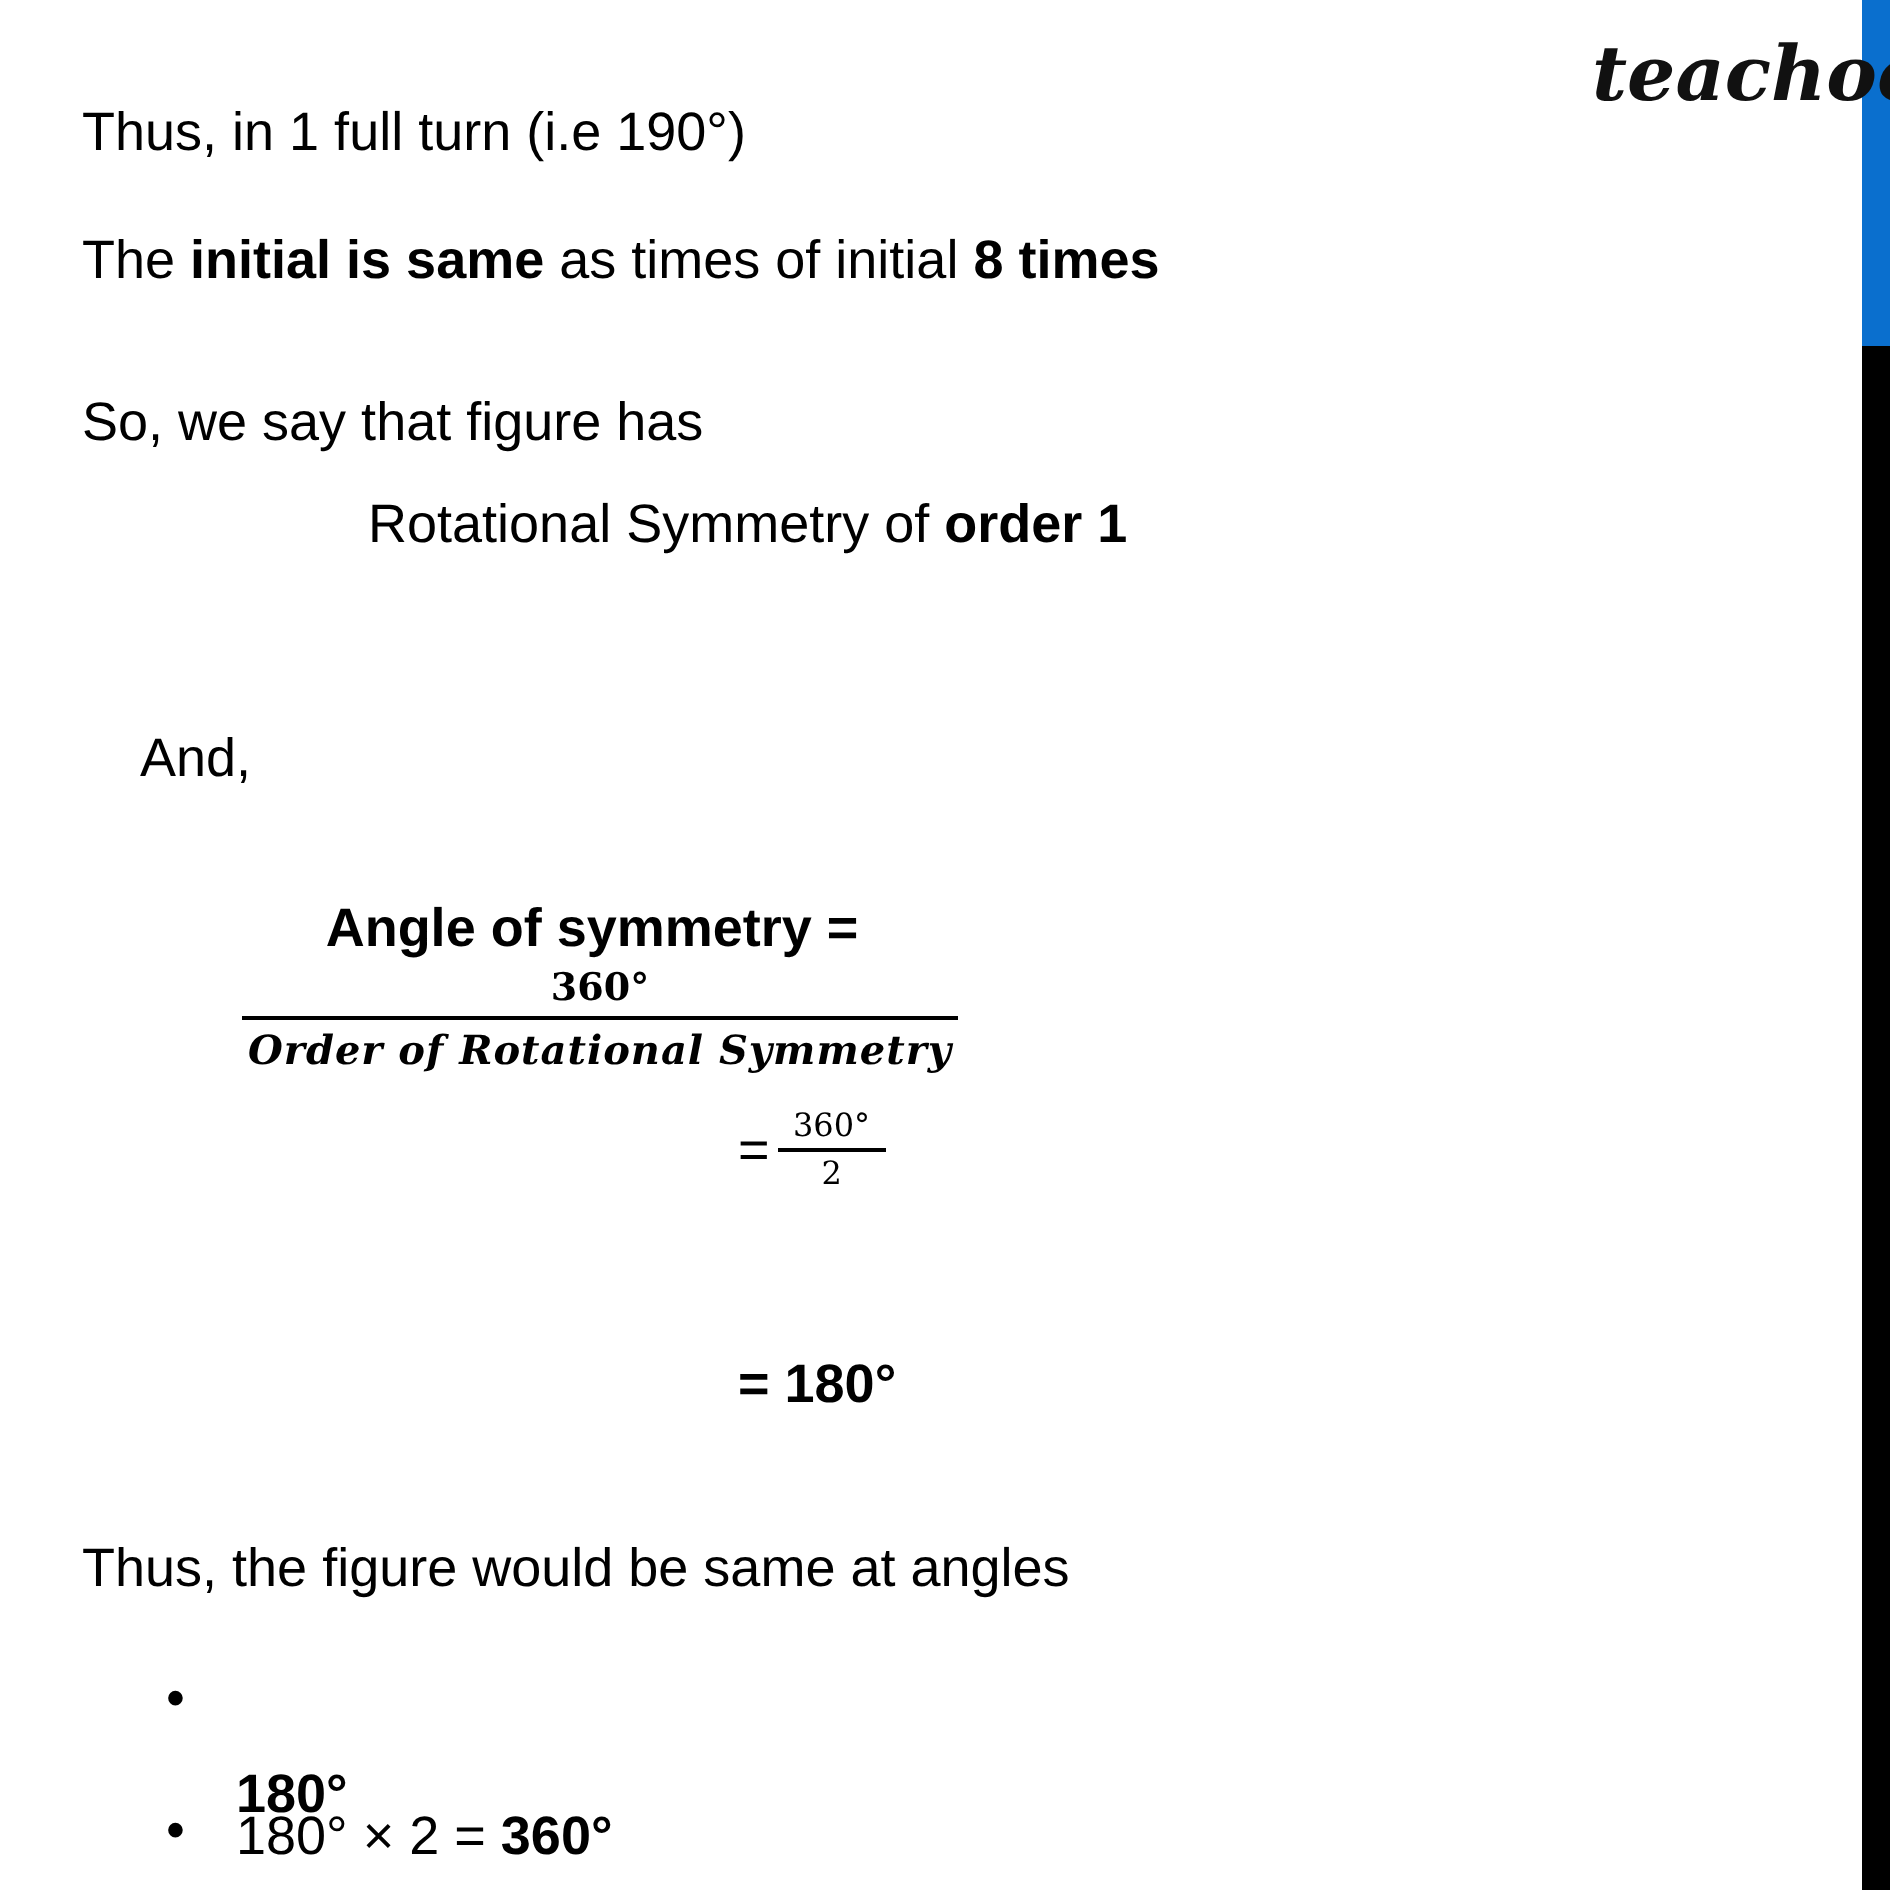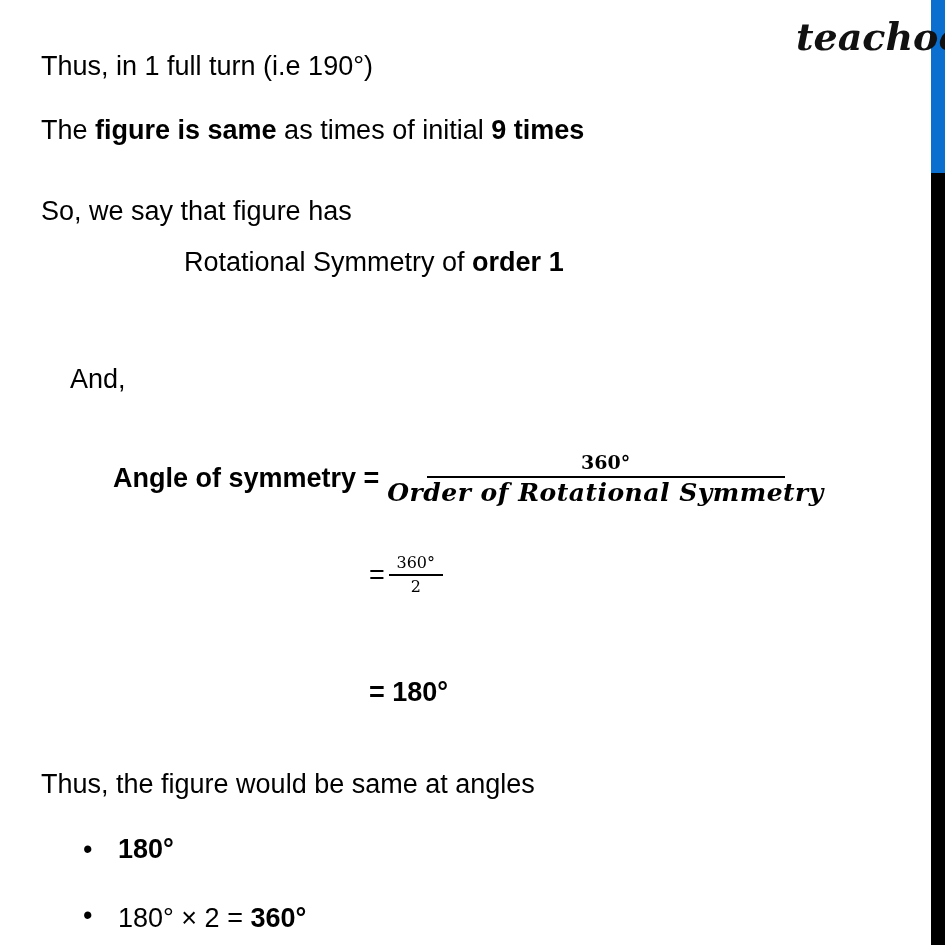--- a/index.html
+++ b/index.html
@@ -12,51 +12,51 @@
     .side-bar .black { position: absolute; left: 0; top: 173px; width: 14px; height: 772px; }
     .logo {
       position: absolute; left: 768px; top: 14px; font-family: "DejaVu Serif", serif;
       font-style: italic; font-weight: bold; font-size: 38px; letter-spacing: 0px; color: #111; margin-left: 28px;
     }
     .line { position: absolute; font-size: 27px; white-space: nowrap; line-height: 32px; }
     .line b { font-weight: bold; }
     .frac { display: inline-flex; flex-direction: column; align-items: center; vertical-align: middle; margin-left: 4px; }
     .frac .num, .frac .den { font-family: "DejaVu Serif", serif; }
     .big .num { font-size: 19px; font-weight: bold; line-height: 28px; }
-    .big .den { font-size: 25px; font-weight: bold; font-style: italic; line-height: 30px; letter-spacing: 0.5px; }
+    .big .den { font-size: 20px; font-weight: bold; font-style: italic; line-height: 30px; letter-spacing: 0.5px; }
     .big .bar { width: 358px; height: 2px; background: #000; }
     .small .num, .small .den { font-size: 16px; line-height: 22px; }
     .small .bar { width: 54px; height: 1.5px; background: #000; }
     .bullet { position: absolute; font-size: 27px; line-height: 32px; }
   </style>
 </head>
 <body>
 
 <div class="side-bar">
   <div class="blue" style="background:#0a6fce"></div>
   <div class="black" style="background:#000"></div>
 </div>
 
 <div class="logo">teachoo</div>
 
 <div class="line" style="left:41px; top:50px;">Thus, in 1 full turn (i.e  190°)</div>
 
 <div class="line" style="left:41px; top:114px;">
-  <span>The </span><b>figure is same</b><span> as times of initial </span><b>9 times</b>
+  <span>The </span><b>initial is same</b><span> as times of initial </span><b>8 times</b>
 </div>
 
 <div class="line" style="left:41px; top:195px;">So, we say that figure has</div>
 
 <div class="line" style="left:184px; top:246px;">
   <span>Rotational Symmetry of </span><b>order 1</b>
 </div>
 
 <div class="line" style="left:41px; top:363px;margin-left:29px;">And,</div>
 
-<div class="line" style="left:113px; top:448px; display:flex; align-items:center;">
+<div class="line" style="left:113px; top:448px; display:flex; align-items:center;flex-direction:column;">
   <b>Angle of symmetry =</b>
   <span class="frac big" style="margin-left:8px;">
     <span class="num">360°</span>
     <span class="bar"></span>
     <span class="den">Order of Rotational Symmetry</span>
   </span>
 </div>
 
 <div class="line" style="left:369px; top:552px; display:flex; align-items:center;">
   <span>=</span>
@@ -65,20 +65,20 @@
     <span class="bar"></span>
     <span class="den">2</span>
   </span>
 </div>
 
 <div class="line" style="left:369px; top:640px; font-weight:bold;margin-top:36px;">= 180°</div>
 
 <div class="line" style="left:41px; top:768px;text-align:right;">Thus, the figure would be same at angles</div>
 
 <div class="bullet" style="left:83px; top:833px;">•</div>
-<div class="line" style="left:118px; top:833px;text-align:right;">
+<div class="line" style="left:118px; top:881px;text-align:right;">
   <b>180°</b>
 </div>
 
 <div class="bullet" style="left:83px; top:899px;">•</div>
 <div class="line" style="left:118px; top:902px;">
   <span>180° × 2 = </span><b>360°</b>
 </div>
 
 </body></html>

